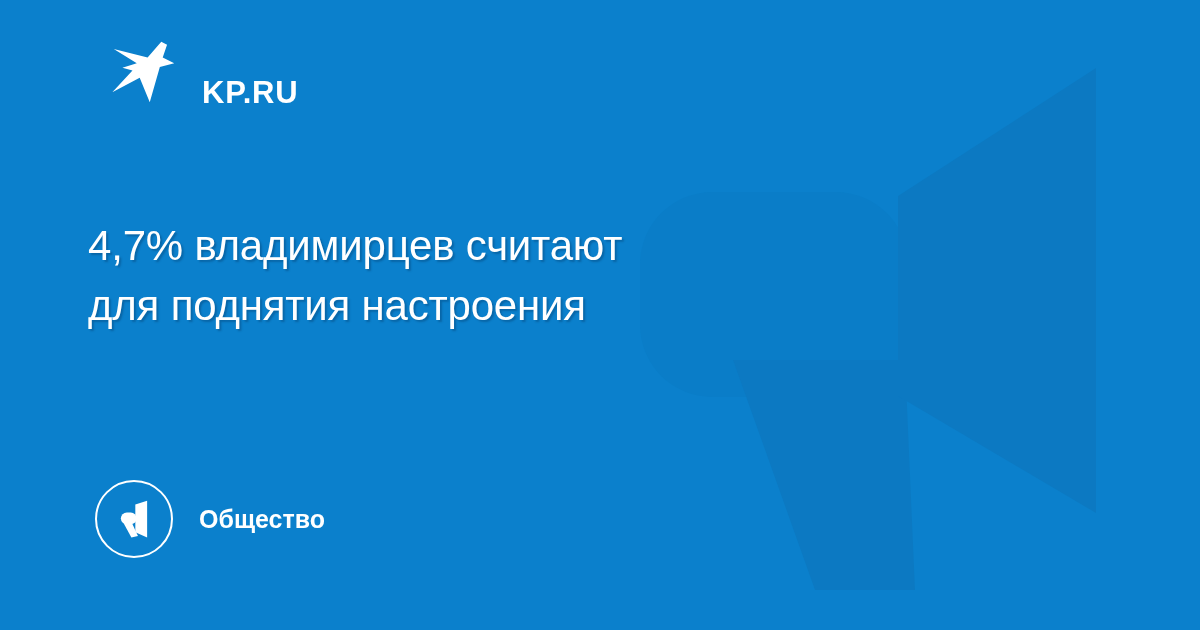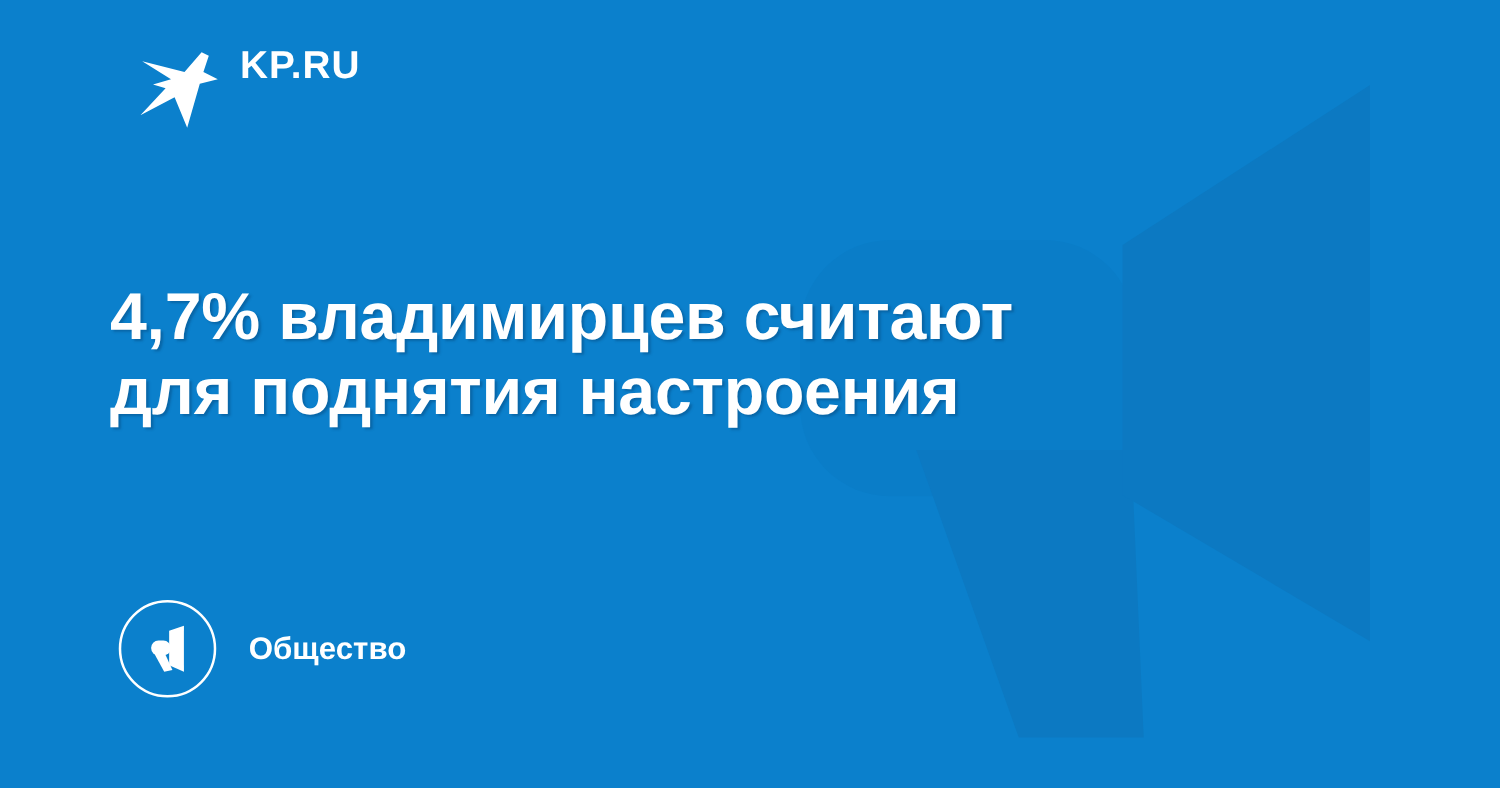--- a/index.html
+++ b/index.html
@@ -28,22 +28,22 @@
     height: 630px;
     pointer-events: none;
   }
 
   
   .header {
     position: absolute;
     left: 108px;
     top: 36px;
     display: flex;
-    align-items: flex-start;
-    gap: 12px;
+    align-items: flex-end;
+    gap: 22px;
     z-index: 5;
   }
   .logo-bird {
     width: 72px;
     height: 72px;
     display: block;
   }
   .logo-text {
     color: #ffffff;
     font-size: 31px;
@@ -54,22 +54,22 @@
   }
 
   
   .headline {
     position: absolute;
     left: 88px;
     top: 188px;
     width: 900px;
     z-index: 5;
     color: #ffffff;
-    font-size: 53px;
-    font-weight: bold;
+    font-size: 42px;
+    font-weight: normal;
     line-height: 60px;
     letter-spacing: -0.2px;
     text-shadow: 2px 2px 2px rgba(0, 40, 80, 0.30);
   }
   .headline-line { display: block; white-space: nowrap; }
 
   
   .category {
     position: absolute;
     left: 95px;

